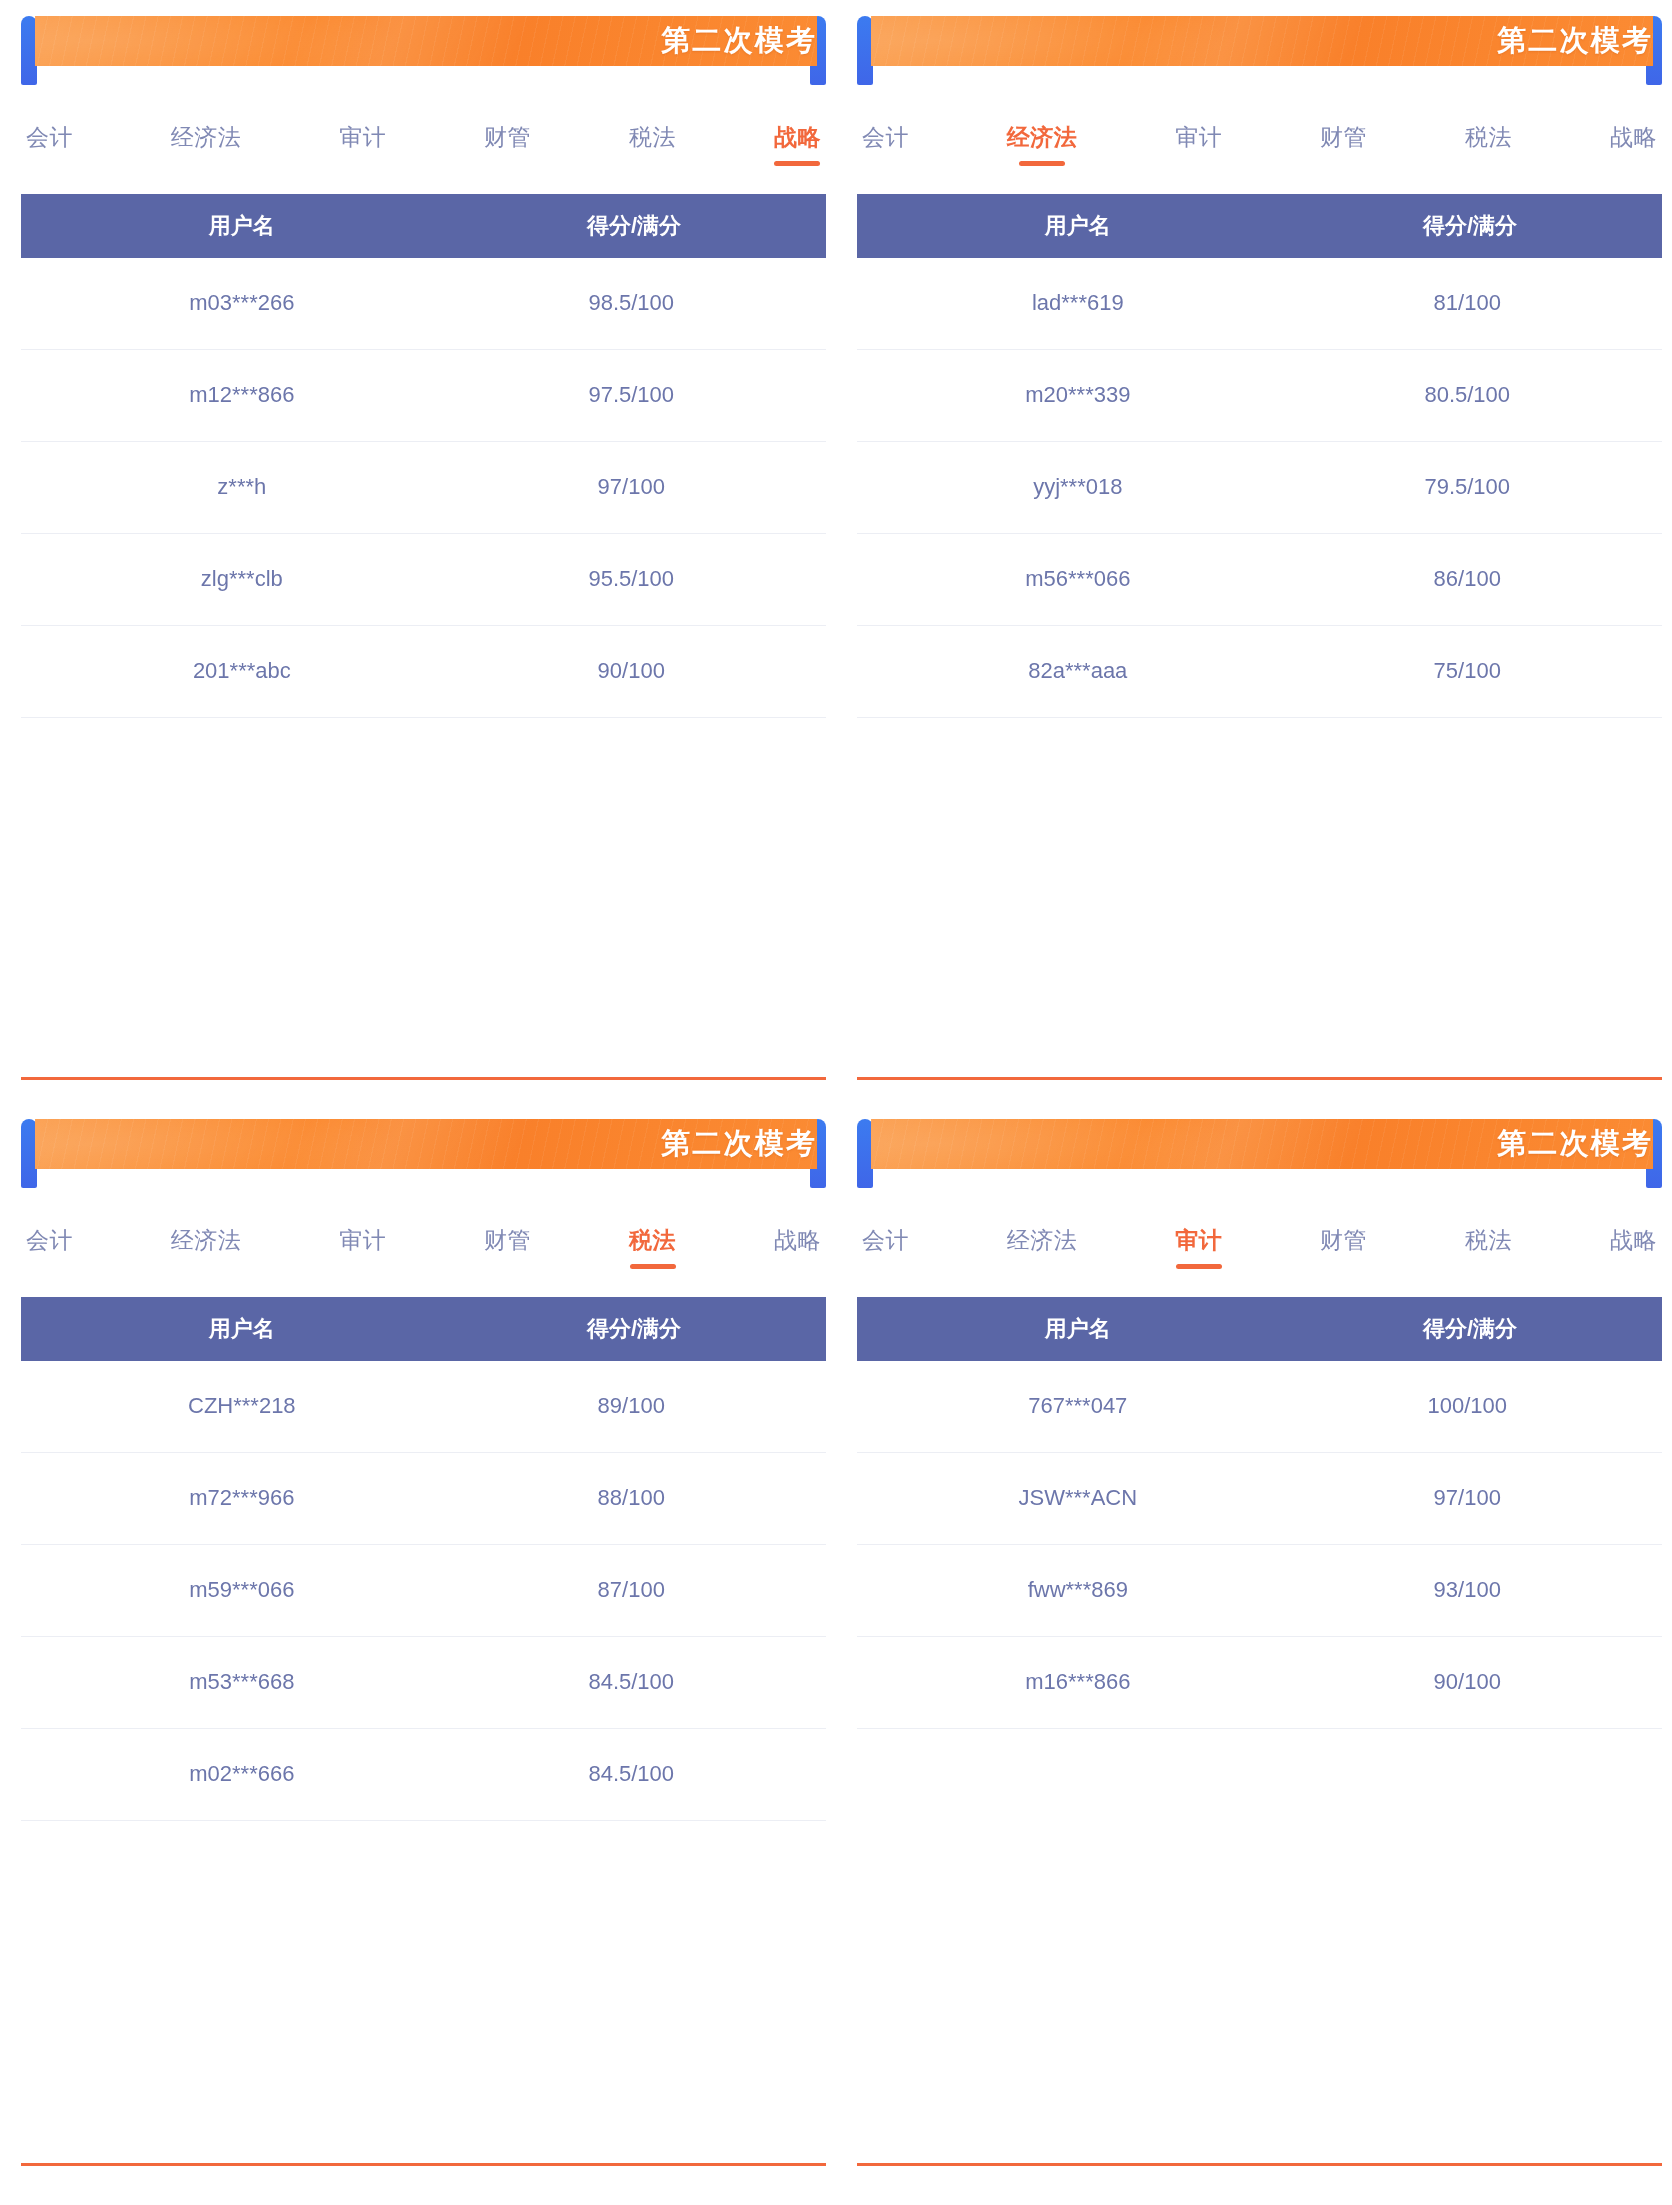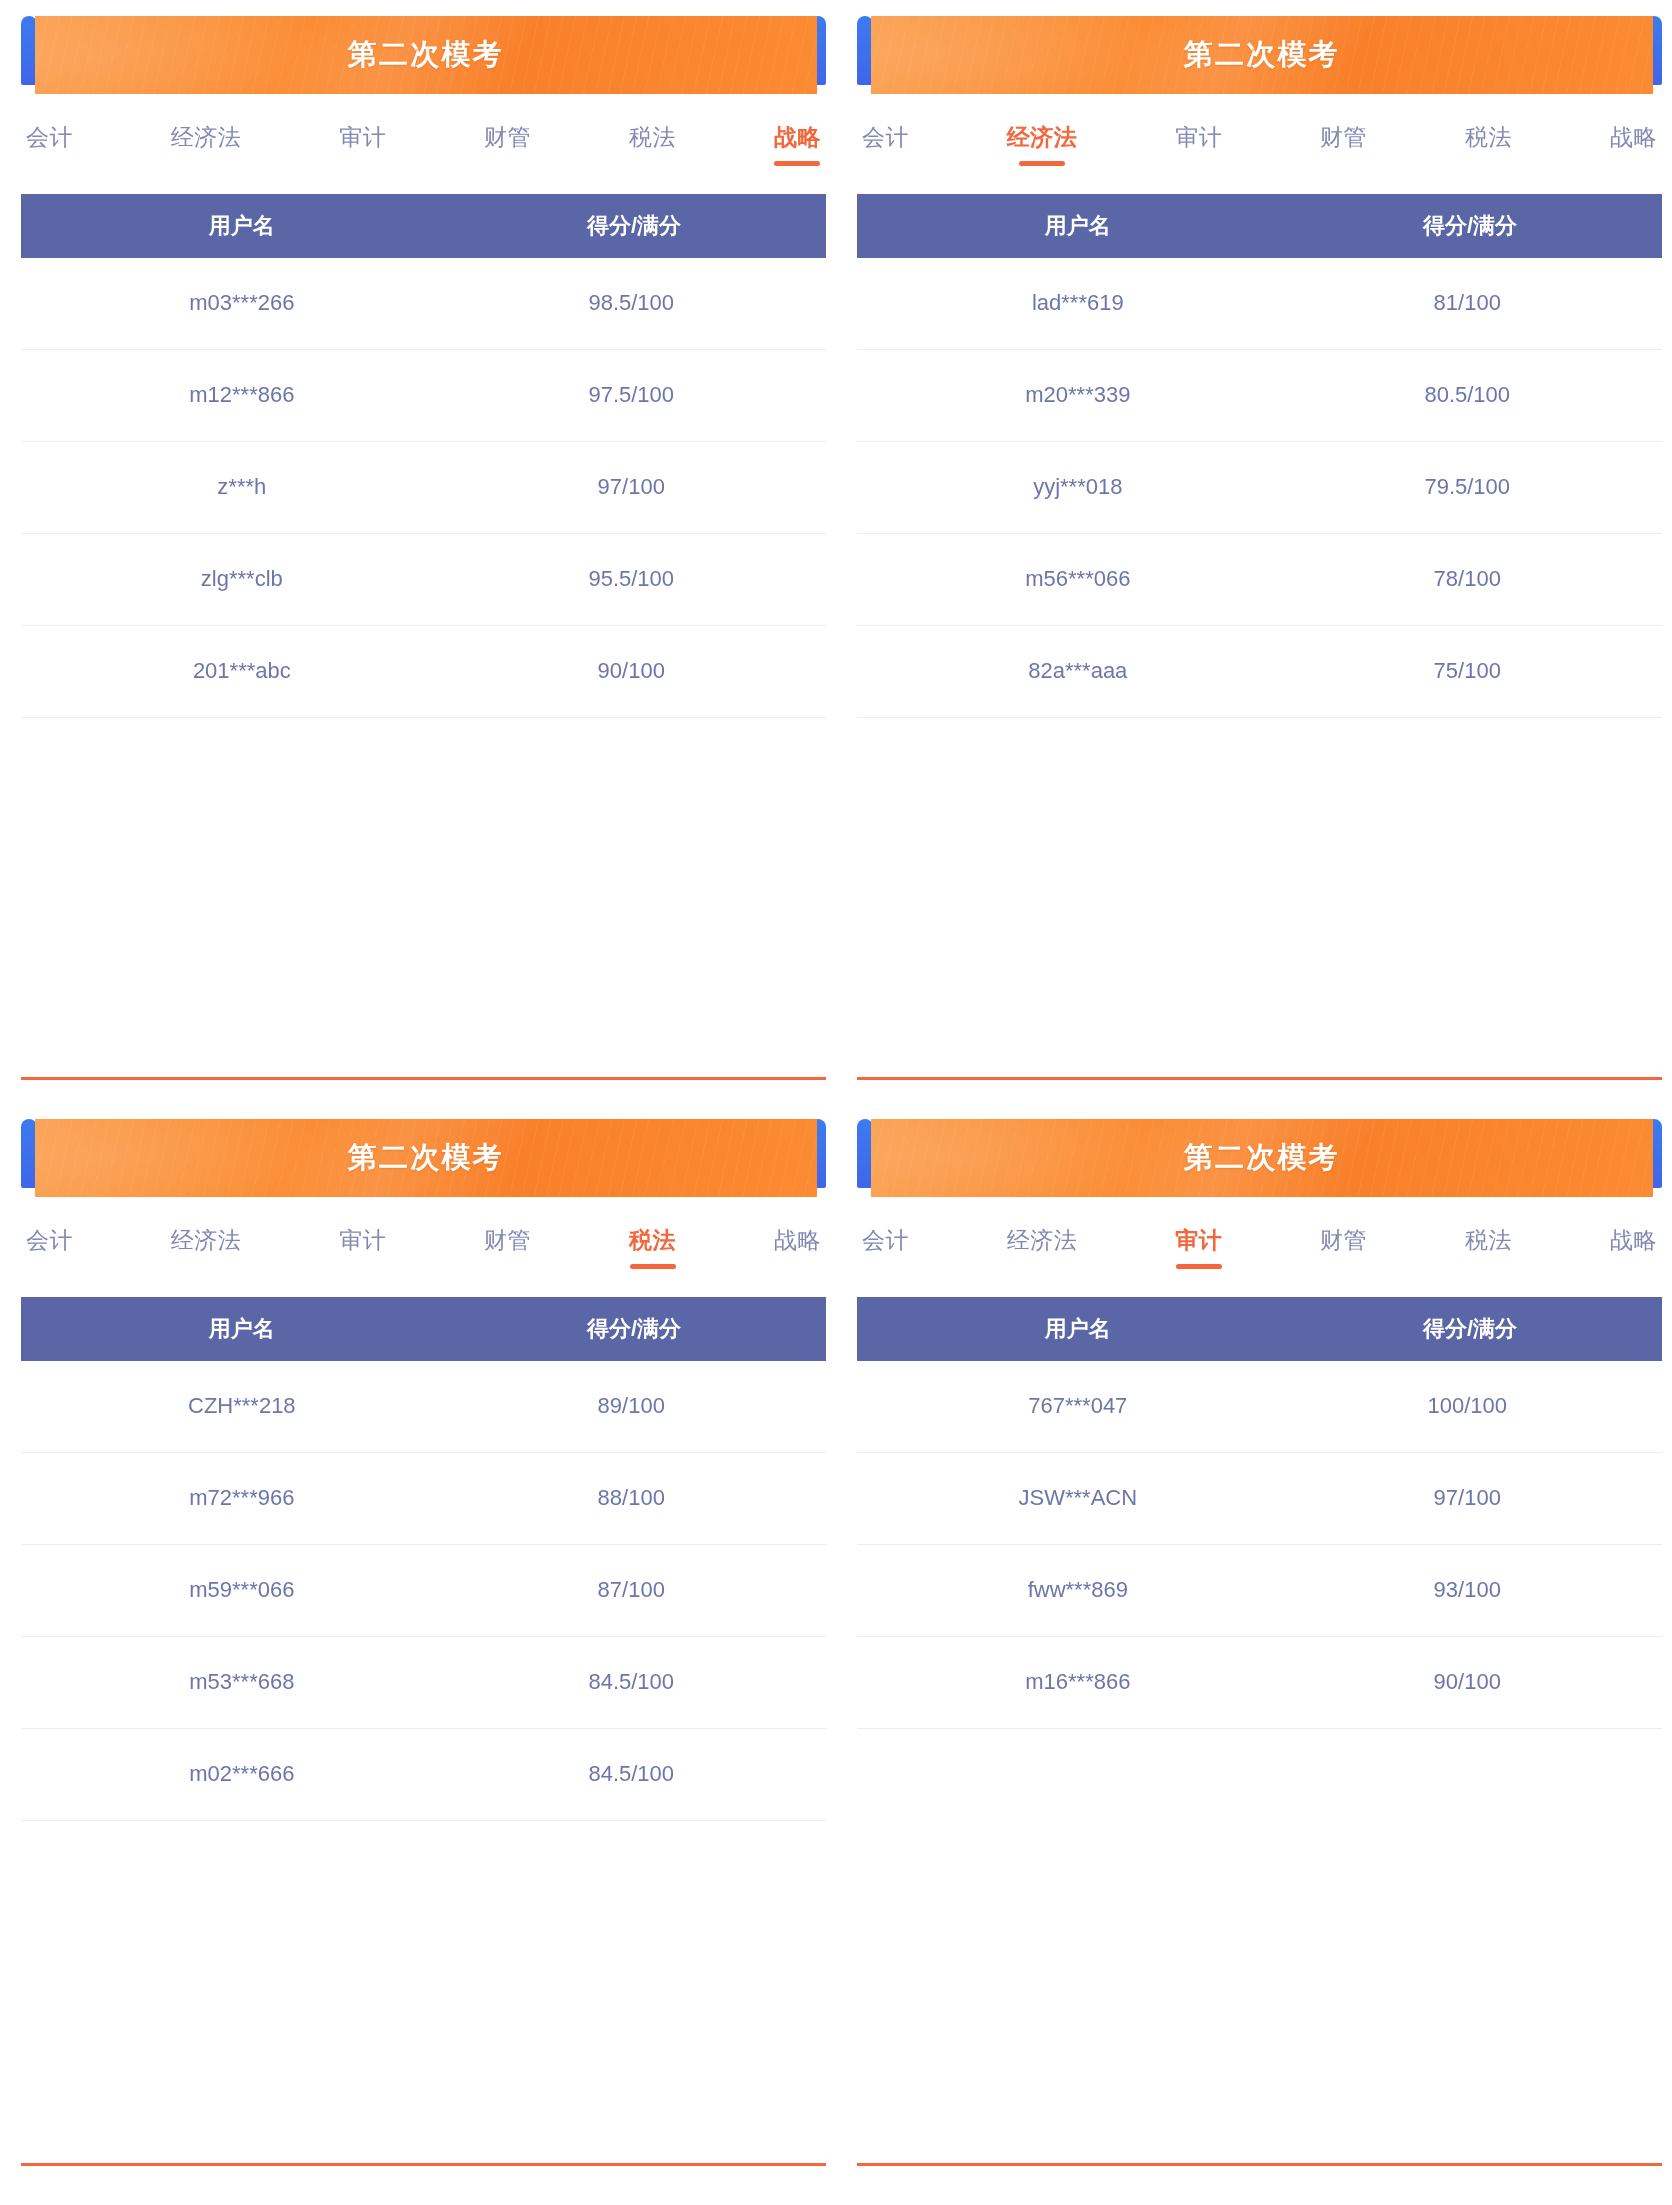--- a/index.html
+++ b/index.html
@@ -53,28 +53,28 @@
     border-radius: 8.6px 8.6px 2.2px 2.2px;
   }
   .banner-tab.left  { left: 0px; }
   .banner-tab.right { right: 0px; }
 
   .banner {
     position: absolute;
     left: 14px;
     right: 9.2px;
     top: 3.2px;
-    height: 78px;
+    height: 50px;
     background:
       linear-gradient(118deg, rgba(255,255,255,0.13) 0%, rgba(255,255,255,0.0) 34%, rgba(255,255,255,0.10) 46%, rgba(255,255,255,0.0) 62%),
       repeating-linear-gradient(102deg, rgba(255,255,255,0.055) 0px, rgba(255,255,255,0.055) 1.1px, rgba(255,255,255,0) 1.1px, rgba(255,255,255,0) 12px),
       linear-gradient(96deg, #fb9136 0%, #fb8a31 38%, #f9802a 62%, #fb8b33 100%);
     display: flex;
     align-items: center;
-    justify-content: center;
+    justify-content: flex-end;
     overflow: hidden;
   }
   .banner::after{
     content:"";
     position:absolute;
     left:-10%;
     top:-40%;
     width:58%;
     height:180%;
     background: radial-gradient(ellipse at 30% 50%, rgba(255,255,255,0.10) 0%, rgba(255,255,255,0) 70%);
@@ -282,21 +282,21 @@
           <div class="row">
             <div class="cell-user">m20***339</div>
             <div class="cell-score">80.5/100</div>
           </div>
           <div class="row">
             <div class="cell-user">yyj***018</div>
             <div class="cell-score">79.5/100</div>
           </div>
           <div class="row">
             <div class="cell-user">m56***066</div>
-            <div class="cell-score">78/100</div>
+            <div class="cell-score">86/100</div>
           </div>
           <div class="row">
             <div class="cell-user">82a***aaa</div>
             <div class="cell-score">75/100</div>
           </div>
         </div>
       </div>
       <div class="panel-rule"></div>
     </div>
     <div class="panel row2">

